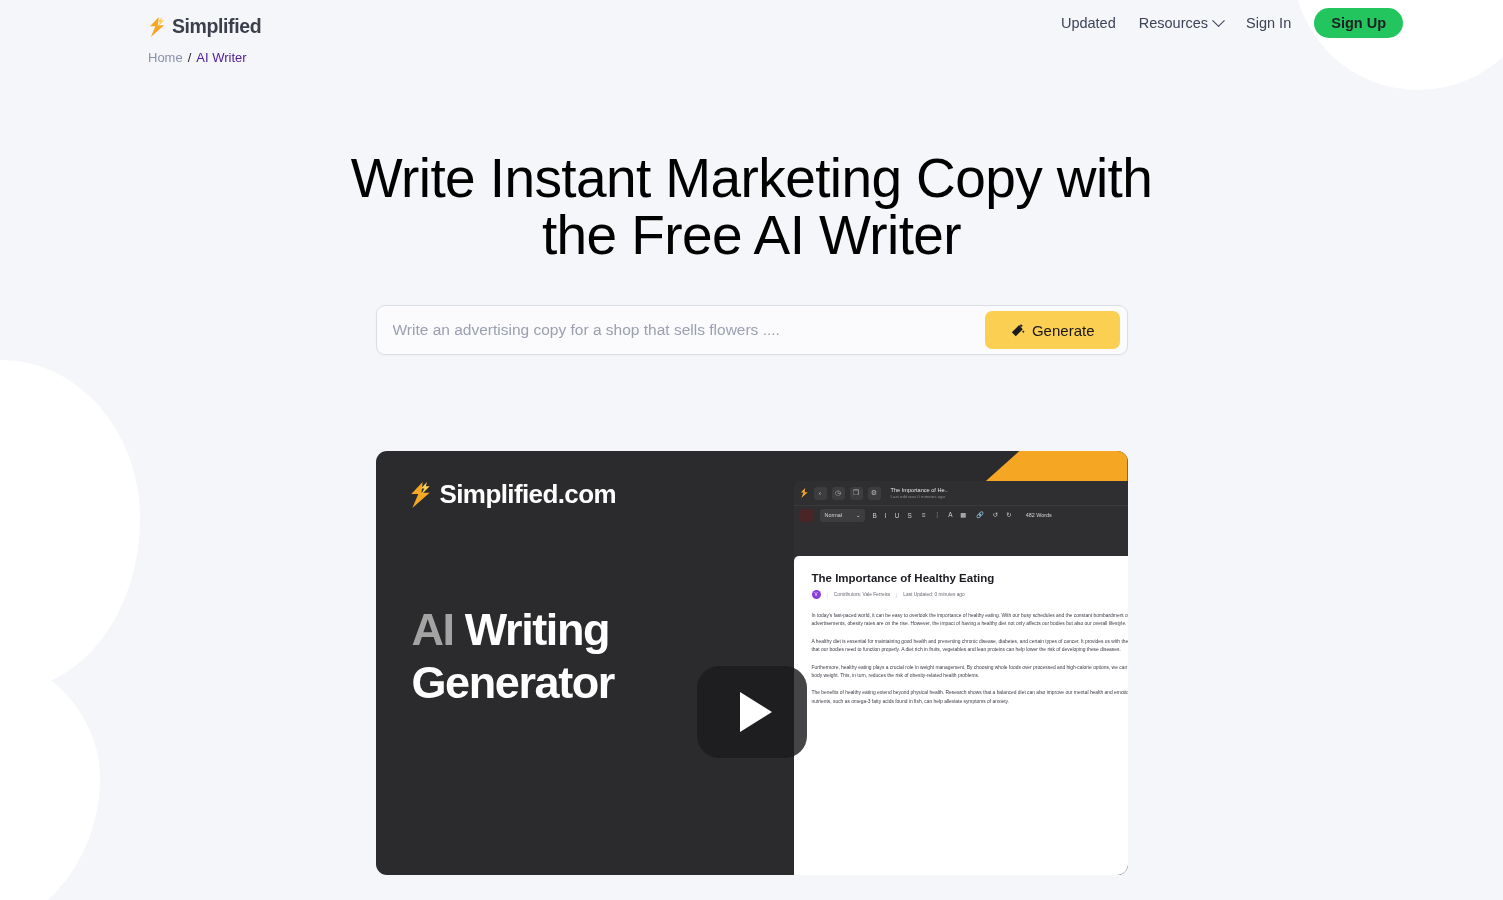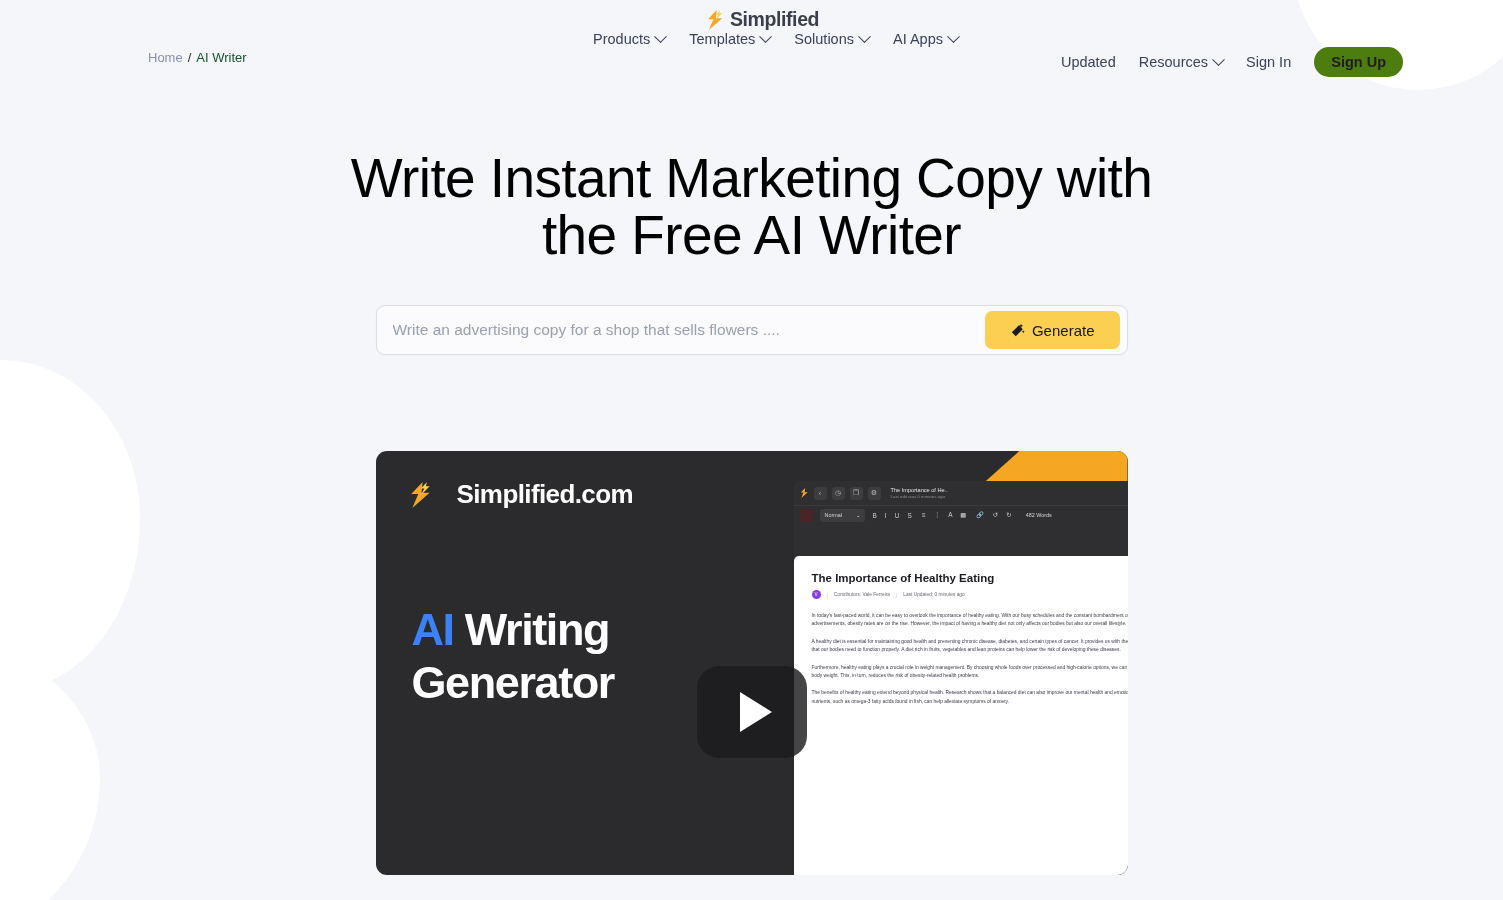--- a/index.html
+++ b/index.html
@@ -27,23 +27,22 @@
   .blob-right {
     right: -40px; top: -160px;
     width: 250px; height: 250px;
     border-radius: 50%;
   }
 
   
   .navbar {
     position: relative; z-index: 5;
     height: 38px;
-    display: flex; align-items: center;
-    padding: 8px 100px 0 148px;
-    flex-direction: column;
+    display: flex; align-items: flex-end;
+    padding: 16px 100px 0 148px;
   }
   .logo { display: flex; align-items: center; gap: 5px; margin-right: 26px; }
   .logo-mark { width: 19px; height: 20px; display: block; }
   .logo-text {
     font-size: 19.5px; font-weight: bold; color: #3b3f4c;
     letter-spacing: -0.4px;
   }
   .nav-links { display: flex; align-items: center; gap: 24px; }
   .nav-item {
     display: flex; align-items: center; gap: 6px;
@@ -51,37 +50,37 @@
   }
   .caret {
     width: 9px; height: 9px; display: inline-block;
     border-right: 1.6px solid #3c4257;
     border-bottom: 1.6px solid #3c4257;
     transform: rotate(45deg) translate(-2px,-2px);
   }
   .nav-right { margin-left: auto; display: flex; align-items: center; gap: 23px; }
   .nav-right .nav-item { font-size: 14.5px; }
   .signup-btn {
-    background: #4d7c0f; color: #1e1e22;
+    background: #22c55e; color: #1e1e22;
     font-size: 14.5px; font-weight: bold;
     padding: 7px 17px; border-radius: 20px;
     border: none; cursor: pointer;
     font-family: "Liberation Sans", sans-serif;
   }
 
   
   .breadcrumb {
     position: relative; z-index: 5;
     padding: 12px 12px 0 148px;
     font-size: 13px; color: #2c2c33;
     display: flex; gap: 5px; align-items: center;
   }
   .breadcrumb .crumb-home { color: #8a90a8; cursor: pointer; }
   .breadcrumb .crumb-sep { color: #2c2c33; }
-  .breadcrumb .crumb-current { color: #14532d; }
+  .breadcrumb .crumb-current { color: #4c1d95; }
 
   
   .hero { position: relative; z-index: 5; text-align: center; padding-top: 85px; }
   .hero h1 {
     font-size: 55px; line-height: 57px; font-weight: normal;
     color: #000000; letter-spacing: -0.6px;
     max-width: 820px; margin: 0 auto;
   }
   .hero p {
     margin-top: 29px;
@@ -125,32 +124,32 @@
     cursor: pointer;
   }
   .vc-orange {
     position: absolute; right: 0; top: 0;
     width: 164px; height: 50px;
     background: #f5a623;
     clip-path: polygon(34% 0, 100% 0, 100% 100%, 0 100%);
   }
   .vc-brand {
     position: absolute; left: 33px; top: 28px;
-    display: flex; align-items: center; gap: 24px;
+    display: flex; align-items: center; gap: 7px;
   }
   .vc-brand-mark { width: 24px; height: 26px; }
   .vc-brand-text {
     font-size: 26px; font-weight: bold; color: #ffffff; letter-spacing: -0.6px;
   }
   .vc-title {
     position: absolute; left: 36px; top: 152px;
     font-size: 45px; font-weight: bold; line-height: 53px;
     color: #ffffff; letter-spacing: -1.4px;
   }
-  .vc-title .ai { color: #3b82f6; }
+  .vc-title .ai { color: #a3a3a3; }
 
   
   .app-mock {
     position: absolute; left: 418px; top: 30px;
     width: 400px; height: 394px;
     background: #2f2f31; border-radius: 6px 0 0 0;
     overflow: hidden;
   }
   .app-topbar {
     height: 24px; background: #2f2f31;
@@ -219,38 +218,20 @@
   <div class="blob blob-left2"></div>
   <div class="blob blob-right"></div>
 
   <div class="navbar">
     <div class="logo">
       <svg class="logo-mark" viewBox="0 0 22 24">
         <path d="M12.5 0 L2 11 H8.5 L3 24 L19 10 H11.5 Z" fill="#f5a623"></path>
         <path d="M16.5 0 L11 6 H14 L11 12 L19 4 H15.5 Z" fill="#fbcf51"></path>
       </svg>
       <span class="logo-text">Simplified</span>
-    </div>
-    <div class="nav-links">
-      <div class="nav-item">
-        <span>Products</span>
-        <span class="caret"></span>
-      </div>
-      <div class="nav-item">
-        <span>Templates</span>
-        <span class="caret"></span>
-      </div>
-      <div class="nav-item">
-        <span>Solutions</span>
-        <span class="caret"></span>
-      </div>
-      <div class="nav-item">
-        <span>AI Apps</span>
-        <span class="caret"></span>
-      </div>
     </div>
     <div class="nav-right">
       <div class="nav-item">
         <span>Updated</span>
       </div>
       <div class="nav-item">
         <span>Resources</span>
         <span class="caret"></span>
       </div>
       <div class="nav-item">

